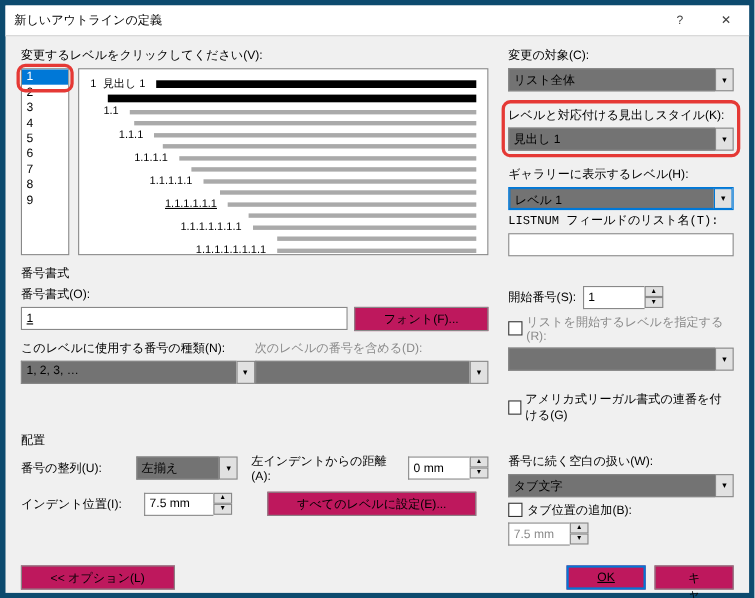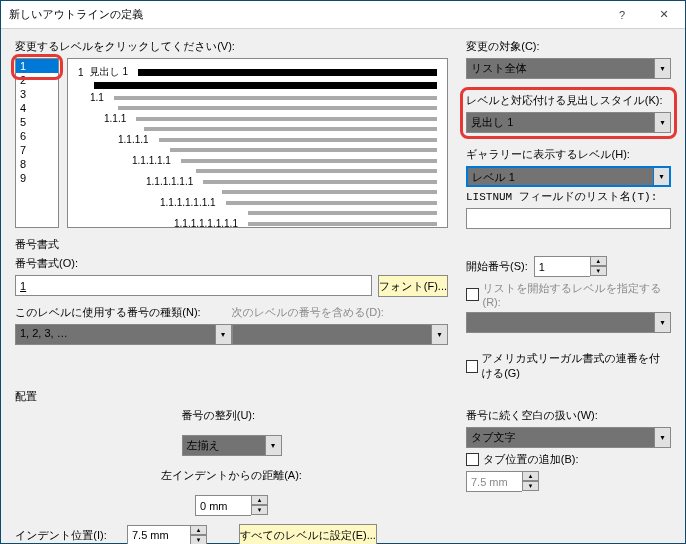--- a/index.html
+++ b/index.html
@@ -1,17 +1,17 @@
 <!DOCTYPE html>
 <html><head>
 <meta charset="utf-8">
 <style>
 * { box-sizing: border-box; margin: 0; padding: 0; font-family: "Meiryo UI", "Yu Gothic UI", sans-serif; font-size: 11px; }
 body { background: #f0f0f0; }
-.window { width: 686px; height: 544px; background: #f0f0f0; border: 1px solid #0c4a6e; }
+.window { width: 686px; height: 544px; background: #f0f0f0; border: 5px solid #0c4a6e; }
 .titlebar { height: 28px; background: #fff; display: flex; align-items: center; padding-left: 8px; justify-content: space-between; border-bottom: 1px solid #d0d0d0; }
 .titlebar-right { display: flex; }
 .tb-btn { width: 42px; height: 27px; display: flex; align-items: center; justify-content: center; color: #444; }
 .content { padding: 10px 14px; }
 .row { display: flex; gap: 18px; }
 .label { margin-bottom: 4px; display: block; }
 .levels-box { width: 44px; height: 170px; background: #fff; border: 1px solid #888; overflow: hidden; }
 .levels-box .item { padding: 1px 4px; }
 .levels-box .sel { background: #0078d7; color: #fff; }
 .preview { flex: 1; height: 170px; background: #fff; border: 1px solid #888; padding: 6px 10px; overflow: hidden; }
@@ -19,21 +19,21 @@
 .pvrow .num { font-size: 10px; margin-right: 6px; min-width: 0; }
 .pvrow .bar { flex: 1; height: 4px; background: #aaa; margin-left: 4px; }
 .pvrow .bar.thick { height: 7px; background: #000; }
 .pvrow .txt { font-size: 10px; margin-right: 6px; }
 .section-label { margin: 8px 0 4px; }
 select, input[type=text] { background: #fff; border: 1px solid #888; height: 21px; padding: 0 4px; font-size: 11px; }
 .combo { width: 100%; height: 21px; display: flex; }
 .combo span { flex: 1; background: #737373; border: 1px solid #888; border-right: none; padding: 2px 4px; }
 .combo .arr { width: 17px; background: #e1e1e1; border: 1px solid #888; display: flex; align-items: center; justify-content: center; font-size: 8px; }
 .right-col { width: 205px; }
-.btn { background: #fef9c3; border: 1px solid #888; padding: 3px 0; height: 22px; }
+.btn { background: #be185d; border: 1px solid #888; padding: 3px 26px; height: 22px; }
 .btn.primary { border: 2px solid #0078d7; text-decoration: underline; }
 .highlight-red { border: 3px solid #e53935; border-radius: 8px; }
 .checkbox-row { display: flex; align-items: center; gap: 4px; margin-top: 4px; }
 .checkbox { width: 13px; height: 13px; border: 1px solid #333; background: #fff; }
 .spin { display: flex; }
 .spin input { width: 56px; border-right: none; }
 .spin .arrs { display: flex; flex-direction: column; }
 .spin .arrs div { width: 17px; height: 10px; border: 1px solid #888; background: #e1e1e1; font-size: 7px; text-align: center; line-height: 8px; }
 .footer { display: flex; justify-content: space-between; align-items: center; padding: 8px 14px; }
 .dim { color: #8a8a8a; }
@@ -99,21 +99,21 @@
               <div class="pvrow" style="padding-left: 40px;">
                 <div class="bar" style="margin-left: 52px;"></div>
               </div>
               <div class="pvrow" style="padding-left: 54px;">
                 <span class="num">1.1.1.1.1</span>
                 <div class="bar"></div>
               </div>
               <div class="pvrow" style="padding-left: 54px;">
                 <div class="bar" style="margin-left: 64px;"></div>
               </div>
-              <div class="pvrow" style="padding-left: 68px;">
+              <div class="pvrow" style="padding-left: 68px; text-decoration: underline;">
                 <span class="num">1.1.1.1.1.1</span>
                 <div class="bar"></div>
               </div>
               <div class="pvrow" style="padding-left: 68px;">
                 <div class="bar" style="margin-left: 76px;"></div>
               </div>
               <div class="pvrow" style="padding-left: 82px;">
                 <span class="num">1.1.1.1.1.1.1</span>
                 <div class="bar"></div>
               </div>
@@ -201,21 +201,21 @@
         <div class="checkbox-row" style="margin-top:18px;">
             <div class="checkbox"></div>
             <span>アメリカ式リーガル書式の連番を付ける(G)</span>
           </div>
       </div>
     </div>
 
     <div class="section-label">配置</div>
     <div class="row">
       <div style="flex:1">
-        <div style="display:flex; gap:12px; align-items:center;flex-direction:column;">
+        <div style="display:flex; gap:12px; align-items:center;">
           <span style="width:100px">番号の整列(U):</span>
           <div class="combo" style="width:100px">
               <span>左揃え</span>
               <div class="arr">▾</div>
             </div>
           <span>左インデントからの距離(A):</span>
           <div class="spin">
               <input type="text" value="0 mm" style="">
               <div class="arrs">
                 <div>▴</div>

